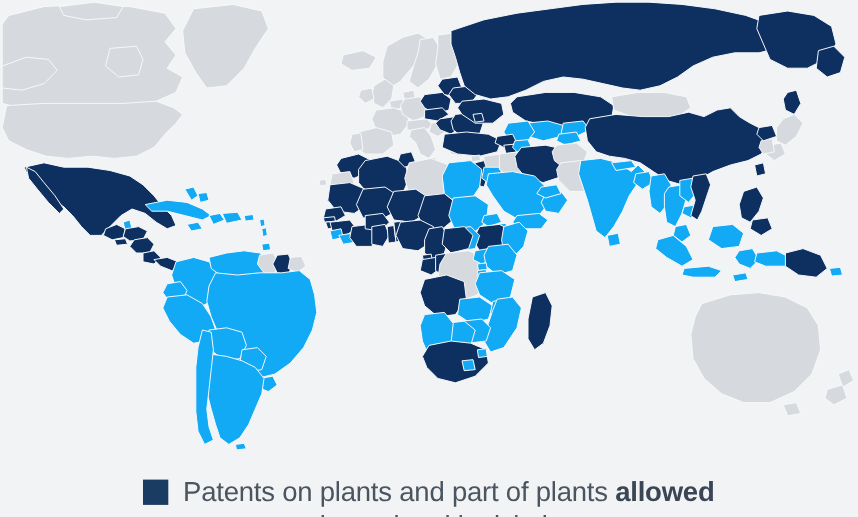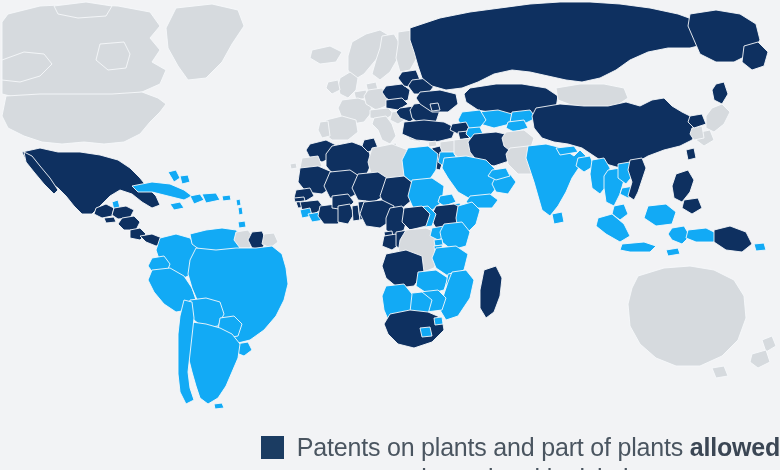--- a/index.html
+++ b/index.html
@@ -39,21 +39,21 @@
   .c-other   { fill: #12aaf5; }
 
   #legend {
     position: absolute;
     left: 0;
     top: 410px;
     width: 780px;
     height: 60px;
     display: flex;
     flex-direction: column;
-    align-items: flex-end;
+    align-items: center;
     justify-content: flex-start;
     padding-top: 22px;
     box-sizing: border-box;
   }
   .legend-row {
     display: flex;
     align-items: flex-start;
     gap: 13px;
   }
   .legend-swatch {

